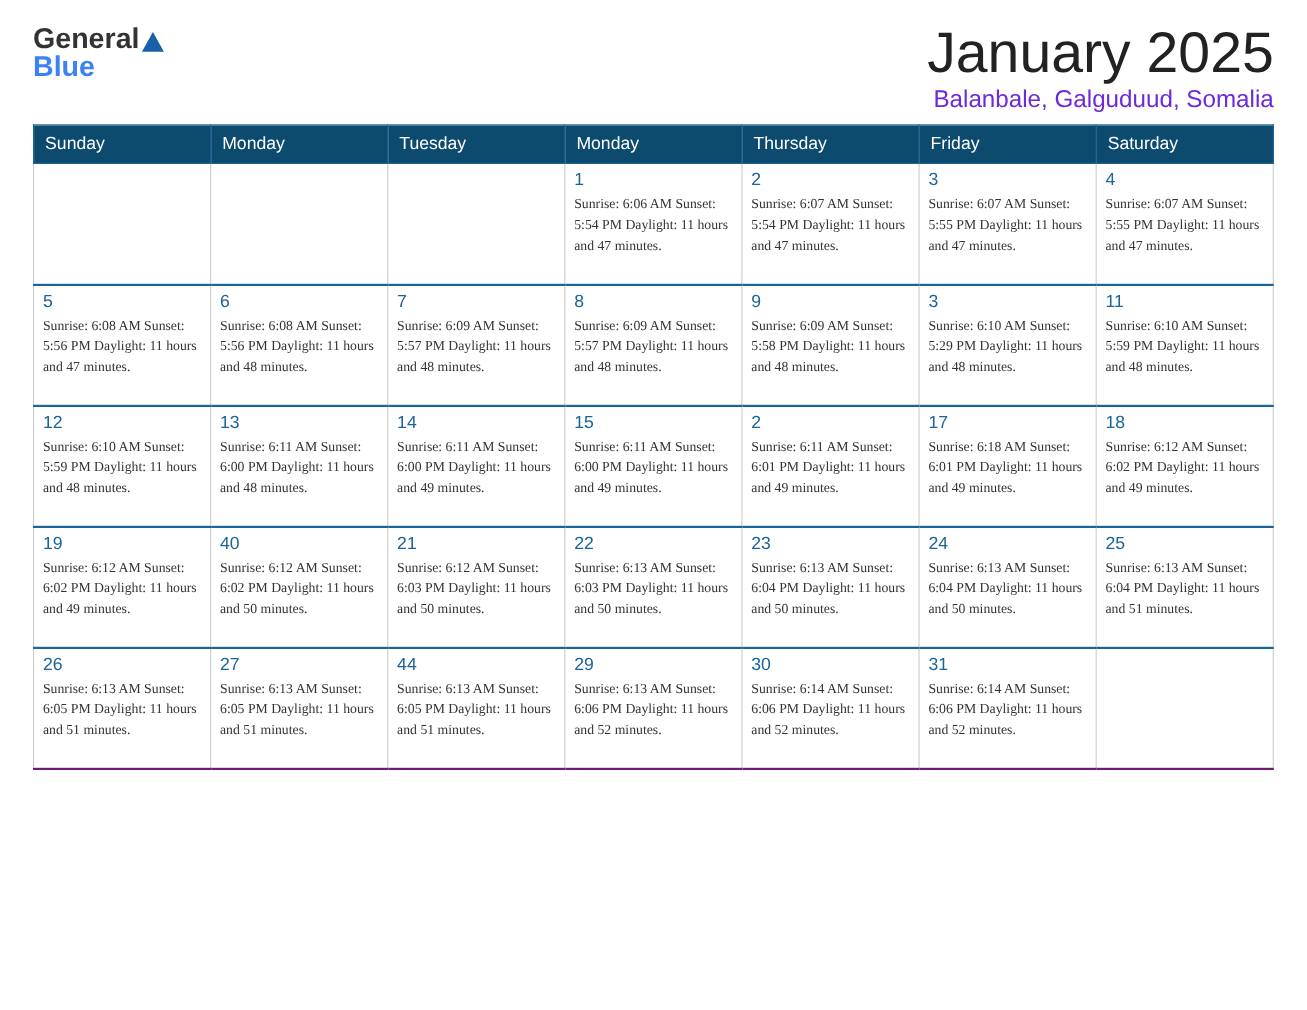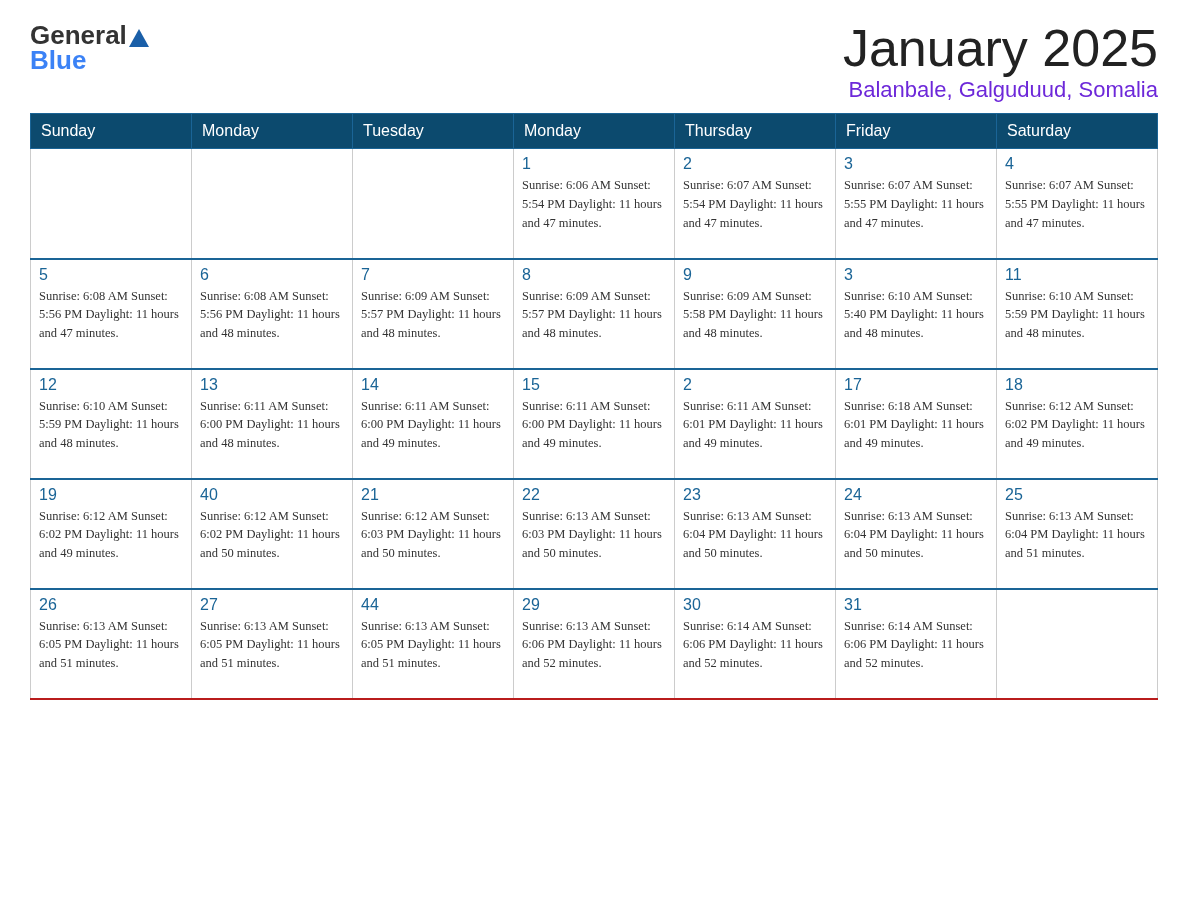--- a/index.html
+++ b/index.html
@@ -92,21 +92,21 @@
       display: block;
       margin-bottom: 3px;
     }
     .day-info {
       font-size: 12.5px;
       color: #333;
       line-height: 1.5;
       font-family: Liberation Serif, serif;
     }
     tbody tr:last-child td {
-      border-bottom: 2px solid #b91c1c;
+      border-bottom: 2px solid #701a75;
     }
     tbody tr td:first-child {
       border-left: 1px solid #ccc;
     }
     .row-separator {
       border-top: 2px solid #1a6496 !important;
     }
   </style>
 </head>
 <body>
@@ -194,21 +194,21 @@
         </td>
         <td class="row-separator">
           <span class="day-number">9</span>
           <div class="day-info">Sunrise: 6:09 AM
 Sunset: 5:58 PM
 Daylight: 11 hours and 48 minutes.</div>
         </td>
         <td class="row-separator">
           <span class="day-number">3</span>
           <div class="day-info">Sunrise: 6:10 AM
-Sunset: 5:40 PM
+Sunset: 5:29 PM
 Daylight: 11 hours and 48 minutes.</div>
         </td>
         <td class="row-separator">
           <span class="day-number">11</span>
           <div class="day-info">Sunrise: 6:10 AM
 Sunset: 5:59 PM
 Daylight: 11 hours and 48 minutes.</div>
         </td>
       </tr>
       <tr>

